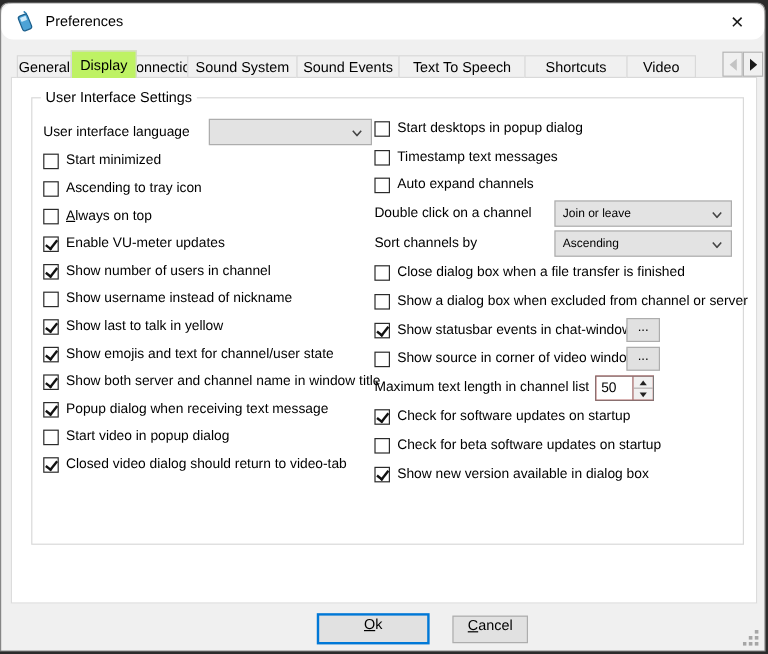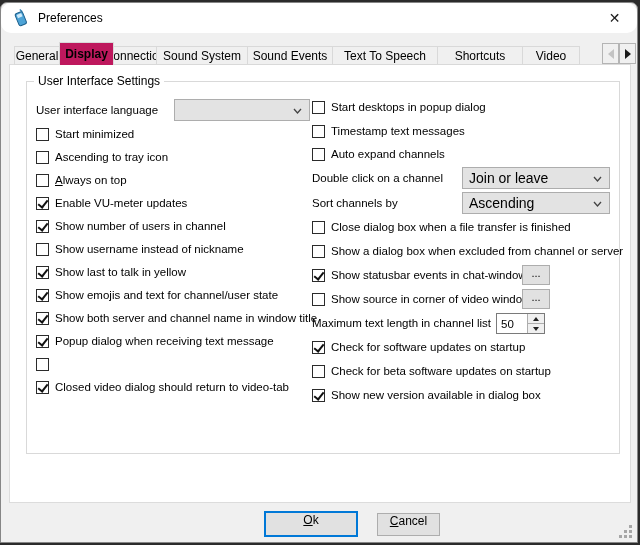--- a/index.html
+++ b/index.html
@@ -20,42 +20,42 @@
   .app-icon { margin-left:11px; width:17px; height:18px; flex:0 0 auto; }
   .title-text { margin-left:9px; font-size:12px; }
   .close-btn { position:absolute; right:0; top:0; width:45px; height:30px; display:flex; align-items:center; justify-content:center; font-size:14px; color:#1a1a1a; cursor:default; }
   
   .tabbar { position:absolute; left:13px; top:39px; height:23px; display:flex; align-items:flex-end; z-index:3; }
   .tab {
     height:19px; background:#f0f0f0; border:1px solid #d9d9d9;
     display:flex; align-items:center; justify-content:center;
     white-space:nowrap; overflow:hidden; margin-right:-1px;
   }
-  .tab.active { height:23px; background:#be185d; border-bottom:none; z-index:4;font-weight:bold; }
+  .tab.active { height:23px; background:#bef264; border-bottom:none; z-index:4; }
   .tabscroll { position:absolute; top:40px; width:17px; height:21px; background:#f0f0f0; border:1px solid #b4b4b4; z-index:5; display:flex; align-items:center; justify-content:center; }
   .tri-left  { width:0; height:0; border-top:5px solid transparent; border-bottom:5px solid transparent; border-right:6px solid #c3c3c3; }
   .tri-right { width:0; height:0; border-top:5px solid transparent; border-bottom:5px solid transparent; border-left:6px solid #1a1a1a; }
   
   .page { position:absolute; left:8px; top:61px; width:622px; height:439px; background:#fff; border:1px solid #dcdcdc; z-index:2; }
   .groupbox { position:absolute; left:16px; top:16px; width:594px; height:373px; border:1px solid #d9d9d9; }
   .groupbox-title { position:absolute; left:7px; top:-8px; background:#fff; padding:0 4px; font-size:12px; white-space:nowrap; }
   
   .row { position:absolute; height:20px; display:flex; align-items:center; white-space:nowrap; font-size:11.5px; }
   .cb { width:13px; height:13px; background:#fff; border:1px solid #2b2b2b; margin-right:6px; position:relative; flex:0 0 auto; }
   .cb.checked::after {
     content:""; position:absolute; left:3px; top:0px; width:4px; height:8px;
     border-right:2px solid #111; border-bottom:2px solid #111; transform:rotate(38deg);
   }
   .lbl { font-size:11.5px; }
   .mnemonic { display:inline-block; }
   .mnemonic::first-letter { text-decoration:underline; }
   
   .combo {
     position:absolute; height:22px; background:#e3e3e3; border:1px solid #adadad;
-    display:flex; align-items:center; padding-left:6px; font-size:14px;
+    display:flex; align-items:center; padding-left:6px; font-size:10px;
   }
   .combo .chev { position:absolute; right:7px; top:8px; width:9px; height:6px; }
   
   .more-btn { position:absolute; width:28px; height:20px; background:#e1e1e1; border:1px solid #adadad; display:flex; align-items:center; justify-content:center; font-size:11px; padding-bottom:4px; }
   
   .spinbox { position:absolute; width:49px; height:21px; border:1px solid #7a7a7a; background:#b91c1c; display:flex; }
   .spinbox input { width:30px; border:none; outline:none; font-family:"Liberation Sans",sans-serif; font-size:11.5px; padding-left:4px; }
   .spinner { width:17px; display:flex; flex-direction:column; border-left:1px solid #adadad; }
   .spin-btn { flex:1; background:#f0f0f0; display:flex; align-items:center; justify-content:center; }
   .spin-btn:first-child { border-bottom:1px solid #adadad; }
@@ -169,20 +169,21 @@
     <div class="row" style="left:26px; top:243px">
       <span class="cb checked"></span>
       <span class="lbl">Show both server and channel name in window title</span>
     </div>
     <div class="row" style="left:26px; top:266px">
       <span class="cb checked"></span>
       <span class="lbl">Popup dialog when receiving text message</span>
     </div>
     <div class="row" style="left:26px; top:289px">
       <span class="cb"></span>
+      <span class="lbl">Start video in popup dialog</span>
     </div>
     <div class="row" style="left:26px; top:312px">
       <span class="cb checked"></span>
       <span class="lbl">Closed video dialog should return to video-tab</span>
     </div>
 
     <div class="row" style="left:302px; top:32px">
       <span class="cb"></span>
       <span class="lbl">Start desktops in popup dialog</span>
     </div>

